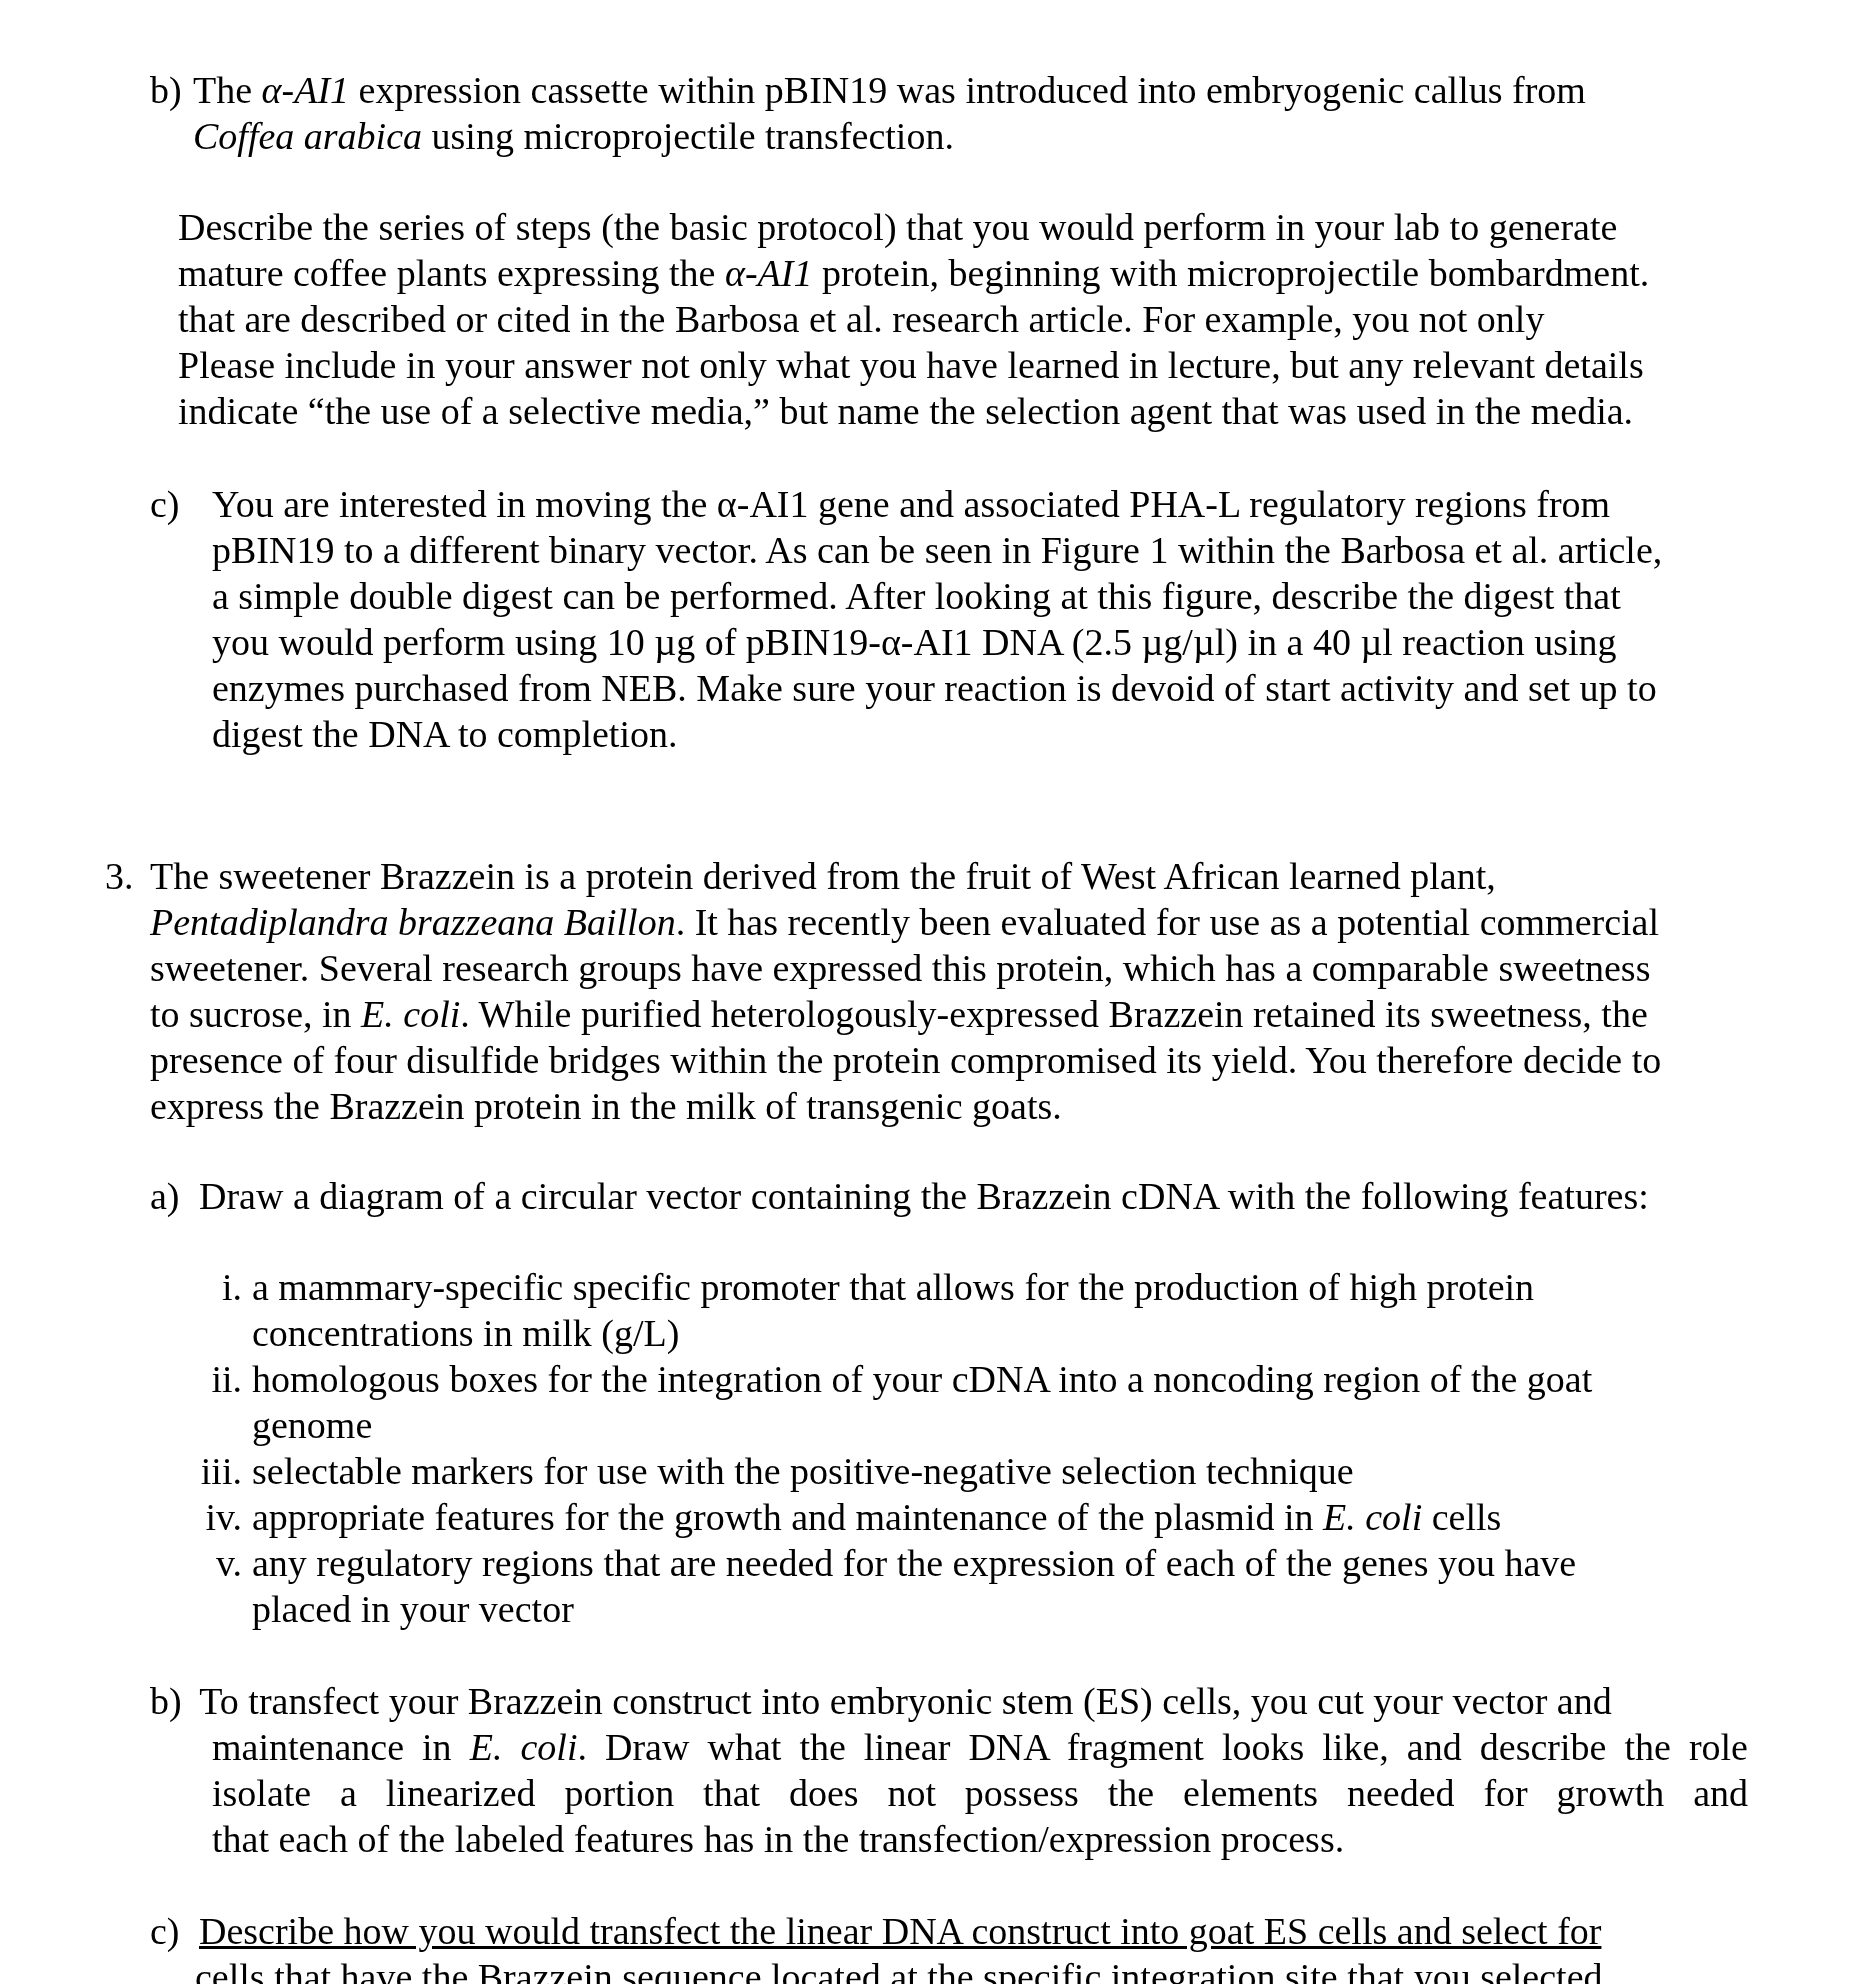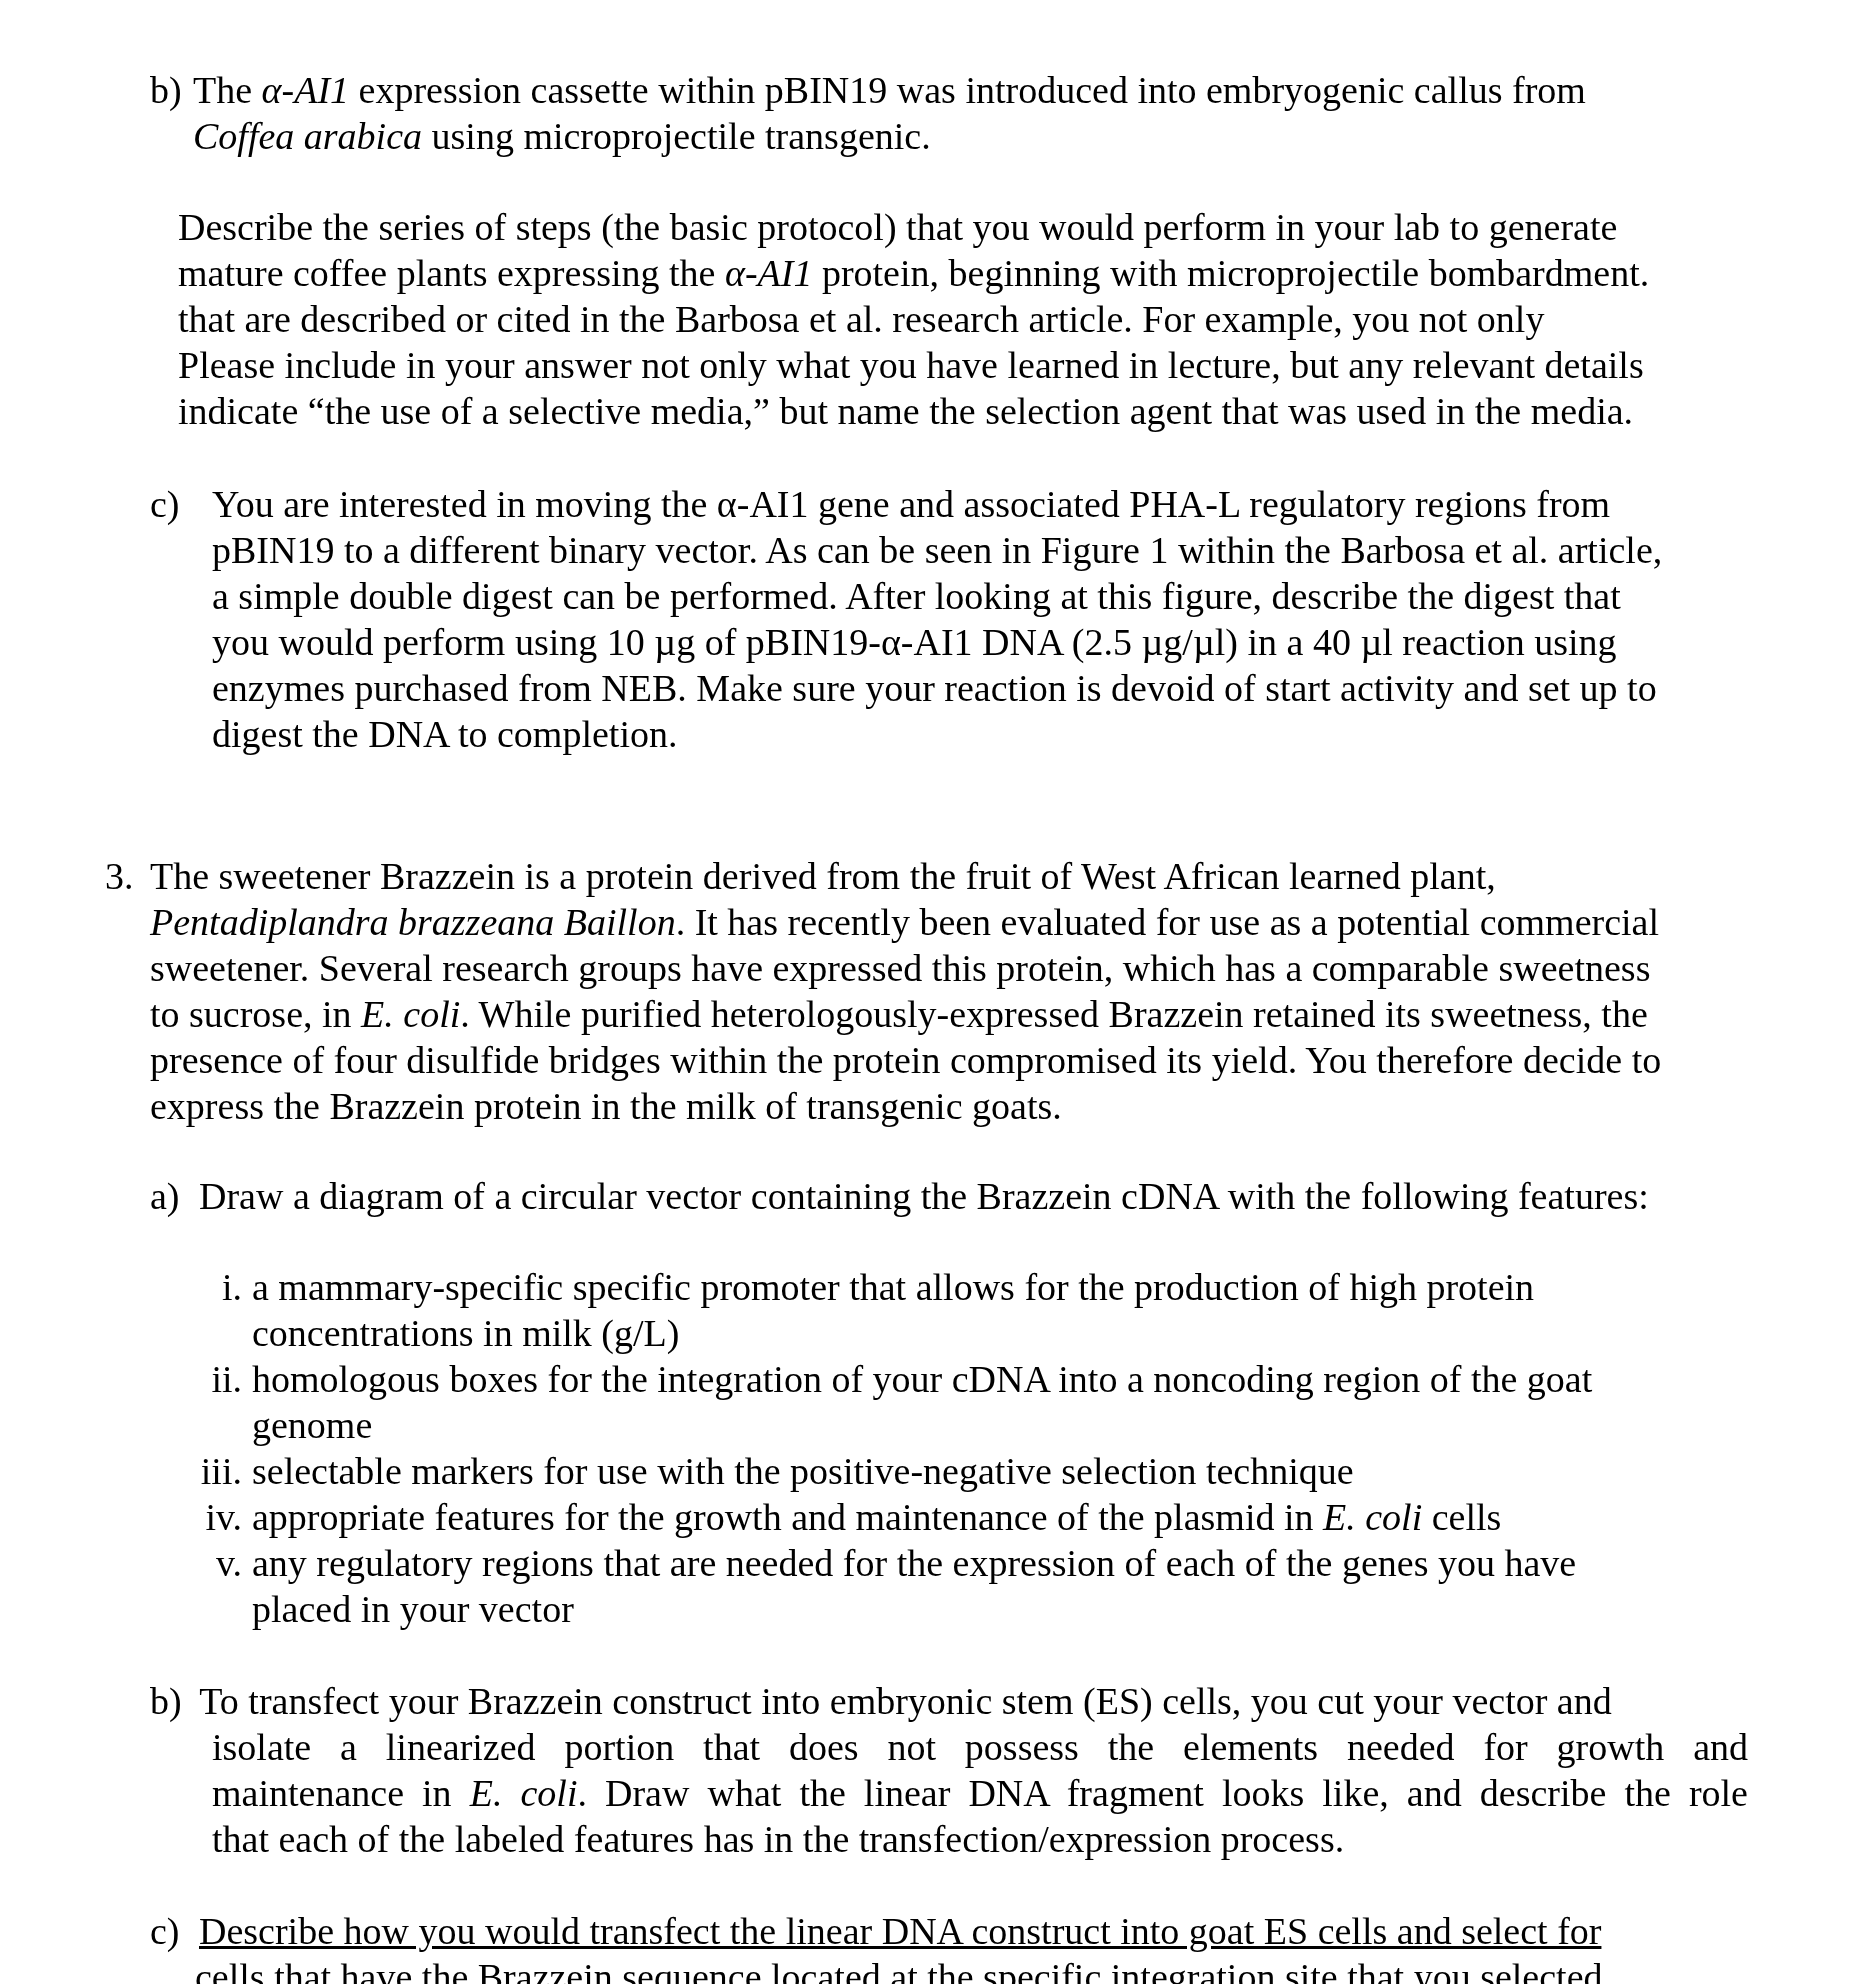--- a/index.html
+++ b/index.html
@@ -18,21 +18,21 @@
   i, em { font-style: italic; font-family: Liberation Serif, serif; }
   .num { position: absolute; top: 0; text-align: right; }
 </style>
 </head>
 <body>
 
 <div class="blk" style="left:150px; top:67px; width:1588px;">
   <div class="row">
     <span class="lbl" style="left:0;">b)</span>
     <span class="txt" style="padding-left:43px;"><span>The </span><i>α-AI1</i><span> expression cassette within pBIN19 was introduced into embryogenic callus from</span></span>
-    <span class="txt" style="padding-left:43px;"><i>Coffea arabica</i><span> using microprojectile transgenic.</span></span>
+    <span class="txt" style="padding-left:43px;"><i>Coffea arabica</i><span> using microprojectile transfection.</span></span>
   </div>
 </div>
 
 <div class="blk" style="left:178px; top:204px; width:1556px;">
   <span class="txt">Describe the series of steps (the basic protocol) that you would perform in your lab to generate</span>
   <span class="txt"><span>mature coffee plants expressing the </span><i>α-AI1</i><span> protein, beginning with microprojectile bombardment.</span></span>
   <span class="txt">that are described or cited in the Barbosa et al. research article.  For example, you not only</span>
   <span class="txt">Please include in your answer not only what you have learned in lecture, but any relevant details</span>
   <span class="txt">indicate “the use of a selective media,” but name the selection agent that was used in the media.</span>
 </div>
@@ -99,22 +99,22 @@
       <span class="txt">any regulatory regions that are needed for the expression of each of the genes you have</span>
       <span class="txt">placed in your vector</span>
     </div>
   </div>
 </div>
 
 <div class="blk" style="left:150px; top:1678px; width:1598px;">
   <span class="lbl" style="left:0;">b)</span>
   <div style="padding-left:62px;">
     <span class="txt" style="padding-left:-12.7px; margin-left:-12.7px;">To transfect your Brazzein construct into embryonic stem (ES) cells, you cut your vector and</span>
+    <div class="just" style="text-align-last: justify;"><span>maintenance in </span><i>E. coli</i><span>. Draw what the linear DNA fragment looks like, and describe the role</span></div>
     <div class="just" style="text-align-last: justify;"><span>isolate a linearized portion that does not possess the elements needed for growth and</span></div>
-    <div class="just" style="text-align-last: justify;"><span>maintenance in </span><i>E. coli</i><span>. Draw what the linear DNA fragment looks like, and describe the role</span></div>
     <span class="txt">that each of the labeled features has in the transfection/expression process.</span>
   </div>
 </div>
 
 <div class="blk" style="left:150px; top:1908px; width:1608px;">
   <span class="lbl" style="left:0;">c)</span>
   <div>
     <span class="txt" style="padding-left:49px;text-decoration:underline;">Describe how you would transfect the linear DNA construct into goat ES cells and select for</span>
     <span class="txt" style="padding-left:45px;">cells that have the Brazzein sequence located at the specific integration site that you selected,</span>
 

